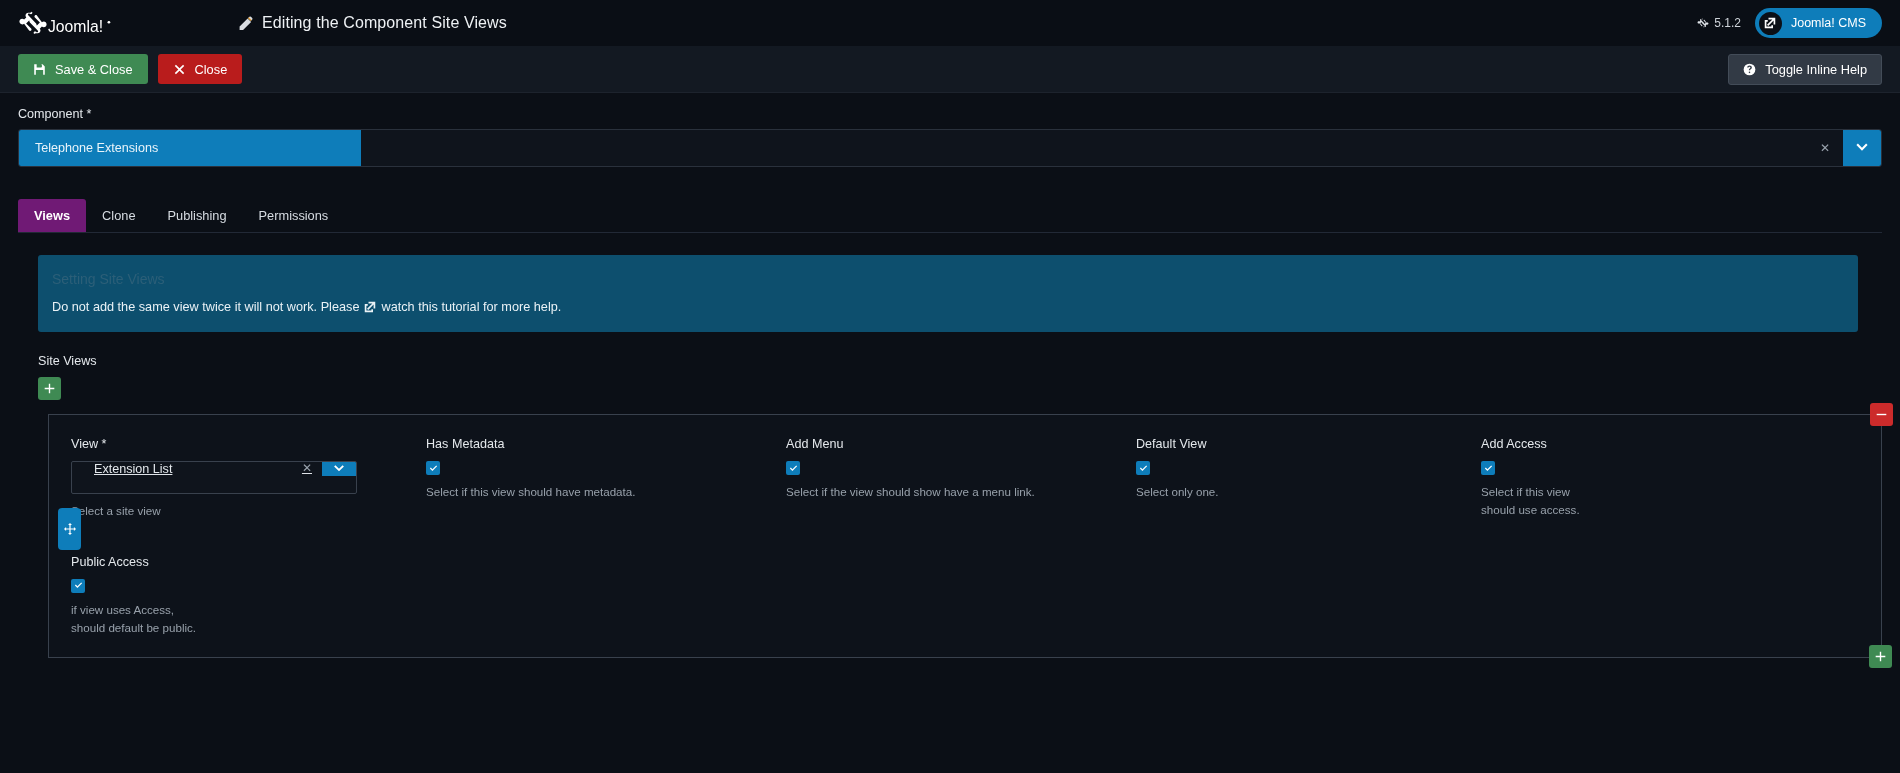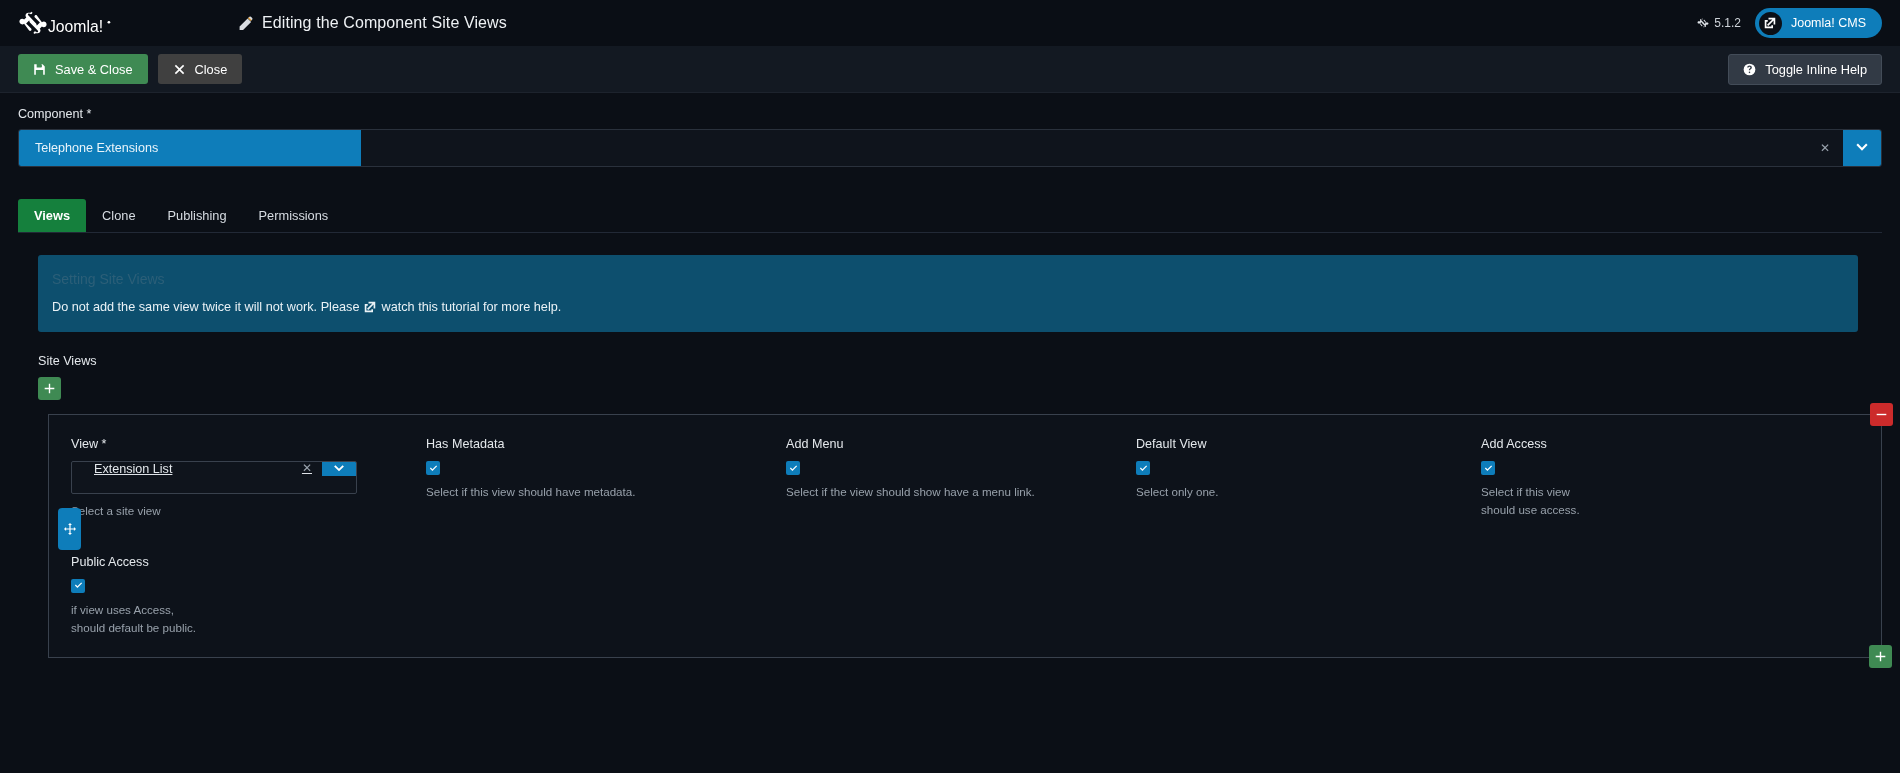--- a/index.html
+++ b/index.html
@@ -95,21 +95,21 @@
     border-radius: 3px;
     font-size: 12.8px;
     color: #fff;
     cursor: pointer;
     border: none;
     font-family: inherit;
     white-space: nowrap;
   }
   .btn svg { width: 13px; height: 13px; display: block; }
   .btn-save { background: #3f8a53; margin-right: 10px; }
-  .btn-close { background: #404040; }
+  .btn-close { background: #b91c1c; }
   .btn-help {
     margin-left: auto;
     background: #323a45;
     border: 1px solid #434c58;
     padding: 0 14px;
     height: 31px;
   }
 
   
   .form-area { padding: 14px 18px 0 18px; }
@@ -175,21 +175,21 @@
   }
   .tab {
     padding: 9px 16px;
     font-size: 12.8px;
     color: #d7dce2;
     cursor: pointer;
     border-radius: 3px 3px 0 0;
     line-height: 1.2;
   }
   .tab.active {
-    background: #15803d;
+    background: #701a75;
     color: #ffffff;
     font-weight: bold;
   }
 
   
   .panel { padding: 22px 18px 0 38px; }
 
   .alert {
     background: #0d4f6e;
     border-radius: 3px;

